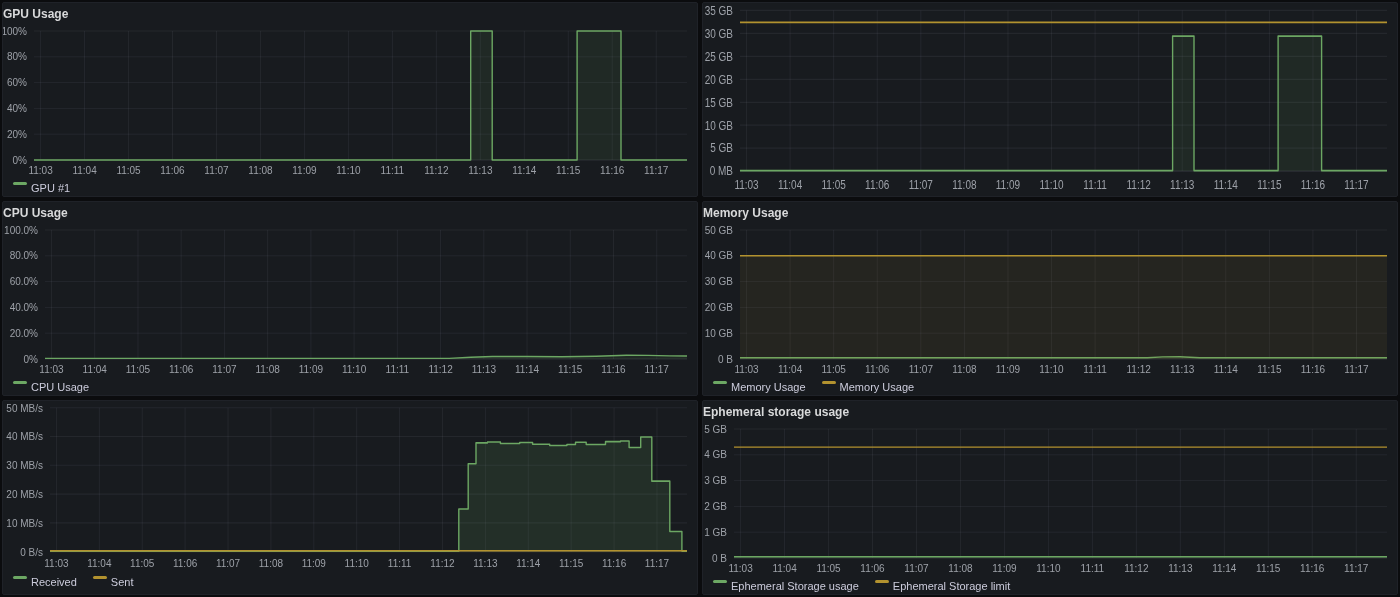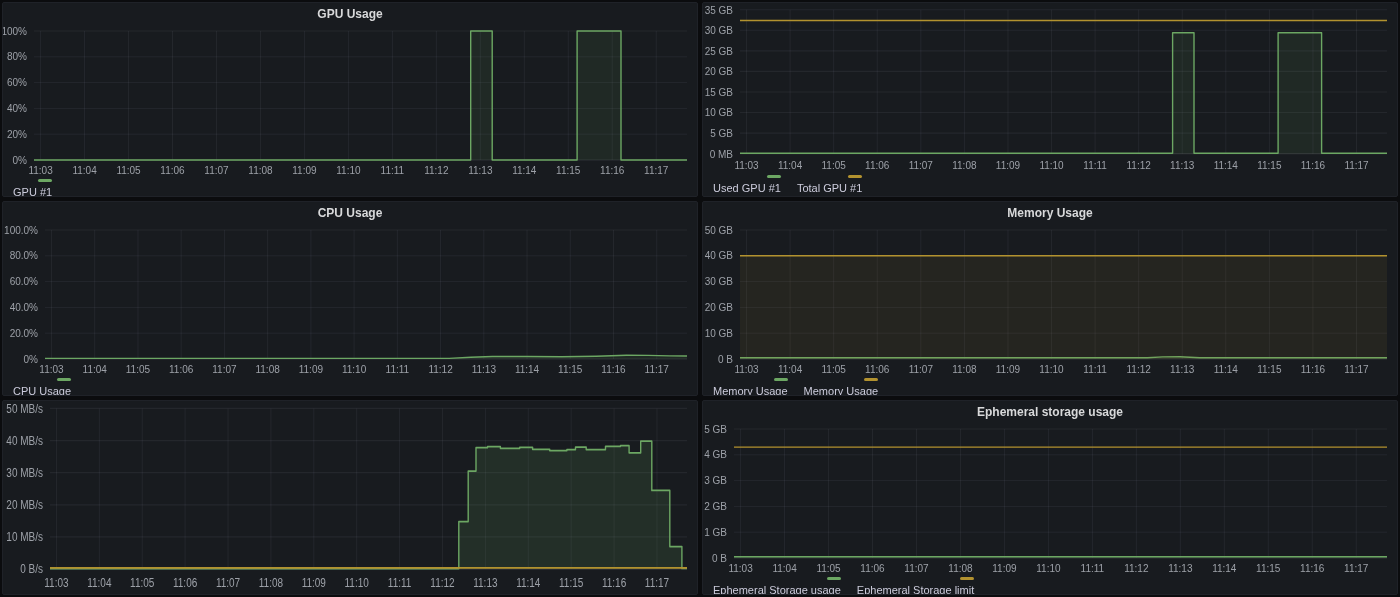--- a/index.html
+++ b/index.html
@@ -22,40 +22,40 @@
     background: #181B1F;
     border: 1px solid #1f2228;
     border-radius: 2px;
     display: flex;
     flex-direction: column;
     overflow: hidden;
   }
   .panel-title {
     height: 22px;
     line-height: 22px;
-    text-align: center;
+    text-align: left;
     font-size: 12px;
     font-weight: 700;
     color: #D8D9DA;
     flex: 0 0 auto;
     cursor: pointer;
   }
   .chart-wrap { flex: 1 1 auto; position: relative; }
   .chart-wrap svg { display: block; width: 100%; height: 100%; }
   .legend {
     flex: 0 0 auto;
     height: 20px;
     display: flex;
     align-items: center;
     gap: 16px;
     padding: 0 0 4px 10px;
     font-size: 11px;
     color: #CCCCDC;
   }
-  .legend-item { display: flex; align-items: flex-end; gap: 4px; cursor: pointer; flex-direction: column; }
+  .legend-item { display: flex; align-items: flex-start; gap: 4px; cursor: pointer; }
   .swatch { display: inline-block; width: 14px; height: 3px; border-radius: 2px; background: #888; }
 </style>
 </head>
 <body>
 
 <div class="dashboard">
 
   <section class="panel">
     <h2 class="panel-title">GPU Usage</h2>
     <div class="chart-wrap">
@@ -161,30 +161,20 @@
           <text x="479.2255892255892" y="149" fill="#9DA1A8" font-size="10" text-anchor="middle">11:13</text>
           <text x="522.7946127946128" y="149" fill="#9DA1A8" font-size="10" text-anchor="middle">11:14</text>
           <text x="566.3636363636364" y="149" fill="#9DA1A8" font-size="10" text-anchor="middle">11:15</text>
           <text x="609.9326599326599" y="149" fill="#9DA1A8" font-size="10" text-anchor="middle">11:16</text>
           <text x="653.5016835016835" y="149" fill="#9DA1A8" font-size="10" text-anchor="middle">11:17</text>
           <polygon points="37.0,134.6 469.6,134.6 469.6,26.6 491.0,26.6 491.0,134.6 575.1,134.6 575.1,26.6 618.6,26.6 618.6,134.6 684.0,134.6 684.0,135 37.0,135" fill="#6CA763" fill-opacity="0.1"></polygon>
           <polyline points="37.0,134.6 469.6,134.6 469.6,26.6 491.0,26.6 491.0,134.6 575.1,134.6 575.1,26.6 618.6,26.6 618.6,134.6 684.0,134.6" fill="none" stroke="#6CA763" stroke-width="1.4" stroke-linejoin="round"></polyline>
           <polyline points="37.0,15.6 684.0,15.6" fill="none" stroke="#B2922F" stroke-width="1.4" stroke-linejoin="round"></polyline>
         </svg>
     </div>
-    <div class="legend">
-      <span class="legend-item">
-        <i class="swatch" style="background: rgb(108, 167, 99);"></i>
-        <span>Used GPU #1</span>
-      </span>
-      <span class="legend-item">
-        <i class="swatch" style="background: rgb(178, 146, 47);"></i>
-        <span>Total GPU #1</span>
-      </span>
-    </div>
   </section>
 
   <section class="panel">
     <h2 class="panel-title">CPU Usage</h2>
     <div class="chart-wrap">
       <svg preserveAspectRatio="none" viewBox="0 0 694 155">
           <line x1="48.484848484848484" y1="6" x2="48.484848484848484" y2="135" stroke="rgba(204,204,220,0.07)" stroke-width="1"></line>
           <line x1="91.71717171717171" y1="6" x2="91.71717171717171" y2="135" stroke="rgba(204,204,220,0.07)" stroke-width="1"></line>
           <line x1="134.94949494949495" y1="6" x2="134.94949494949495" y2="135" stroke="rgba(204,204,220,0.07)" stroke-width="1"></line>
           <line x1="178.1818181818182" y1="6" x2="178.1818181818182" y2="135" stroke="rgba(204,204,220,0.07)" stroke-width="1"></line>
@@ -346,20 +336,30 @@
           <text x="525.2861952861954" y="149" fill="#9DA1A8" font-size="10" text-anchor="middle">11:14</text>
           <text x="568.1818181818182" y="149" fill="#9DA1A8" font-size="10" text-anchor="middle">11:15</text>
           <text x="611.0774410774411" y="149" fill="#9DA1A8" font-size="10" text-anchor="middle">11:16</text>
           <text x="653.973063973064" y="149" fill="#9DA1A8" font-size="10" text-anchor="middle">11:17</text>
           <polygon points="47.0,134.6 455.8,134.6 455.8,96.8 465.2,96.8 465.2,56.3 473.0,56.3 473.0,37.5 484.5,37.5 484.5,36.7 497.4,36.7 497.4,38.0 516.7,38.0 516.7,37.2 529.6,37.2 529.6,38.8 546.7,38.8 546.7,39.8 563.9,39.8 563.9,39.0 572.5,39.0 572.5,37.0 583.2,37.0 583.2,39.0 602.5,39.0 602.5,36.4 617.5,36.4 617.5,35.9 626.1,35.9 626.1,41.6 637.7,41.6 637.7,32.3 648.8,32.3 648.8,71.8 666.8,71.8 666.8,116.9 678.9,116.9 678.9,134.5 684.0,134.5 684.0,135 47.0,135" fill="#6CA763" fill-opacity="0.14"></polygon>
           <polyline points="47.0,134.6 455.8,134.6 455.8,96.8 465.2,96.8 465.2,56.3 473.0,56.3 473.0,37.5 484.5,37.5 484.5,36.7 497.4,36.7 497.4,38.0 516.7,38.0 516.7,37.2 529.6,37.2 529.6,38.8 546.7,38.8 546.7,39.8 563.9,39.8 563.9,39.0 572.5,39.0 572.5,37.0 583.2,37.0 583.2,39.0 602.5,39.0 602.5,36.4 617.5,36.4 617.5,35.9 626.1,35.9 626.1,41.6 637.7,41.6 637.7,32.3 648.8,32.3 648.8,71.8 666.8,71.8 666.8,116.9 678.9,116.9 678.9,134.5 684.0,134.5" fill="none" stroke="#6CA763" stroke-width="1.4" stroke-linejoin="round"></polyline>
           <polygon points="47.0,134.1 684.0,134.1 684.0,135 47.0,135" fill="#B2922F" fill-opacity="0.12"></polygon>
           <polyline points="47.0,134.1 684.0,134.1" fill="none" stroke="#B2922F" stroke-width="1.4" stroke-linejoin="round"></polyline>
         </svg>
     </div>
+    <div class="legend">
+      <span class="legend-item">
+        <i class="swatch" style="background: rgb(108, 167, 99);"></i>
+        <span>Received</span>
+      </span>
+      <span class="legend-item">
+        <i class="swatch" style="background: rgb(178, 146, 47);"></i>
+        <span>Sent</span>
+      </span>
+    </div>
   </section>
 
   <section class="panel">
     <h2 class="panel-title">Ephemeral storage usage</h2>
     <div class="chart-wrap">
       <svg preserveAspectRatio="none" viewBox="0 0 694 155">
           <line x1="37.59595959595959" y1="6" x2="37.59595959595959" y2="135" stroke="rgba(204,204,220,0.07)" stroke-width="1"></line>
           <line x1="81.56902356902356" y1="6" x2="81.56902356902356" y2="135" stroke="rgba(204,204,220,0.07)" stroke-width="1"></line>
           <line x1="125.54208754208754" y1="6" x2="125.54208754208754" y2="135" stroke="rgba(204,204,220,0.07)" stroke-width="1"></line>
           <line x1="169.51515151515153" y1="6" x2="169.51515151515153" y2="135" stroke="rgba(204,204,220,0.07)" stroke-width="1"></line>

